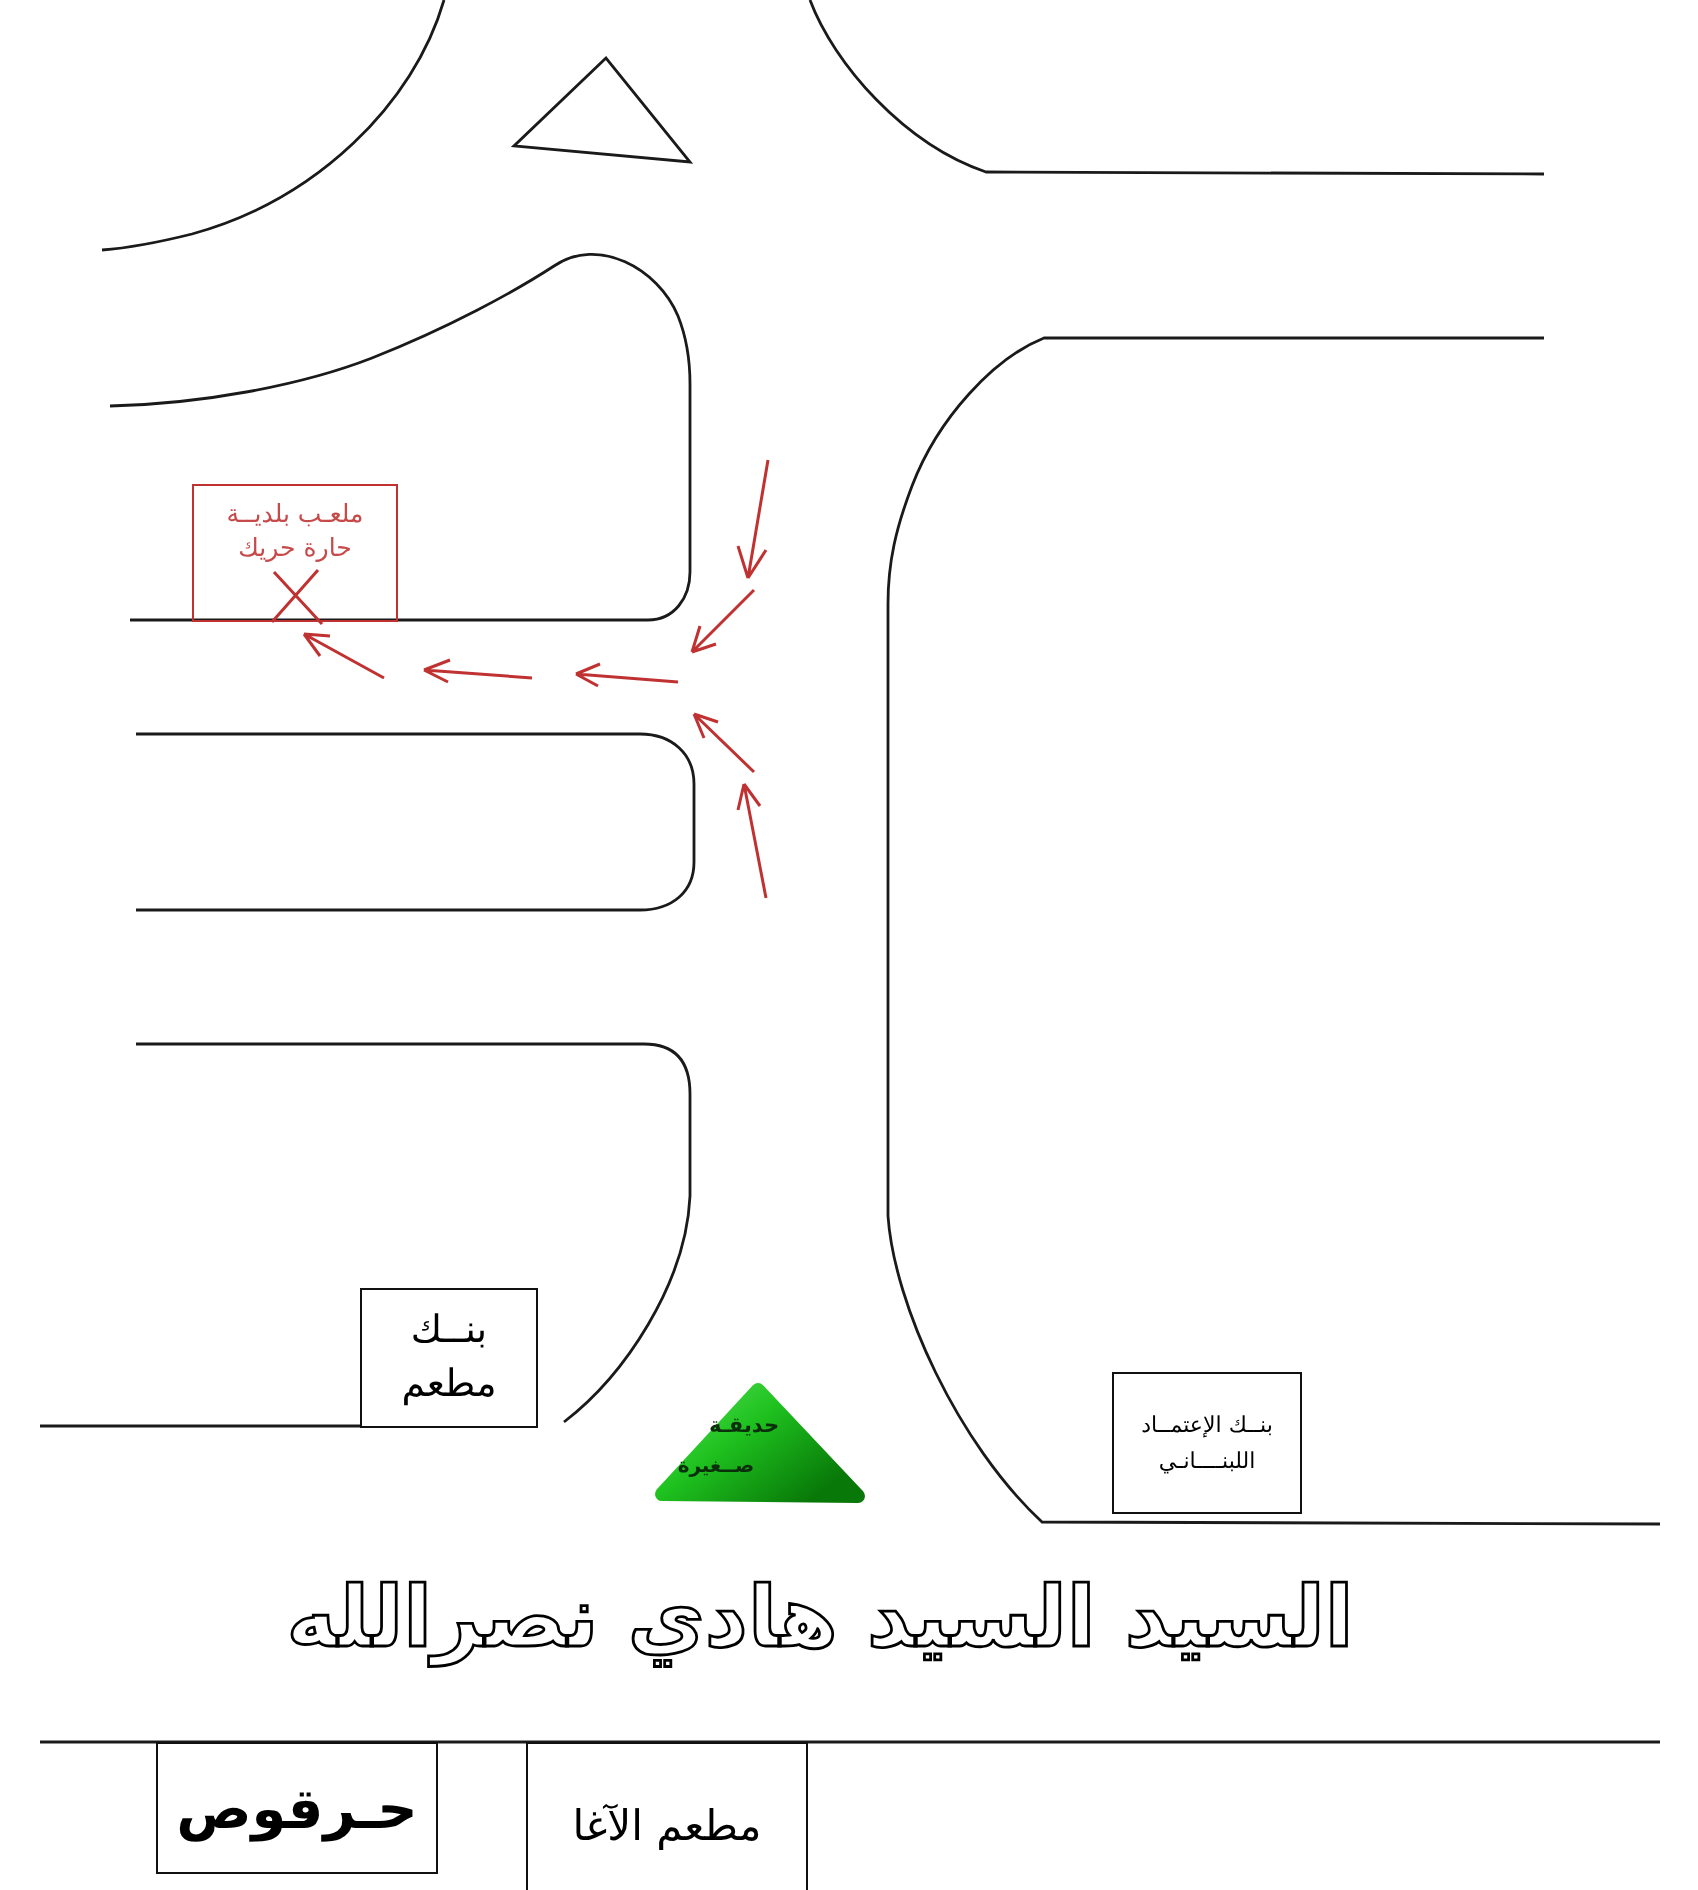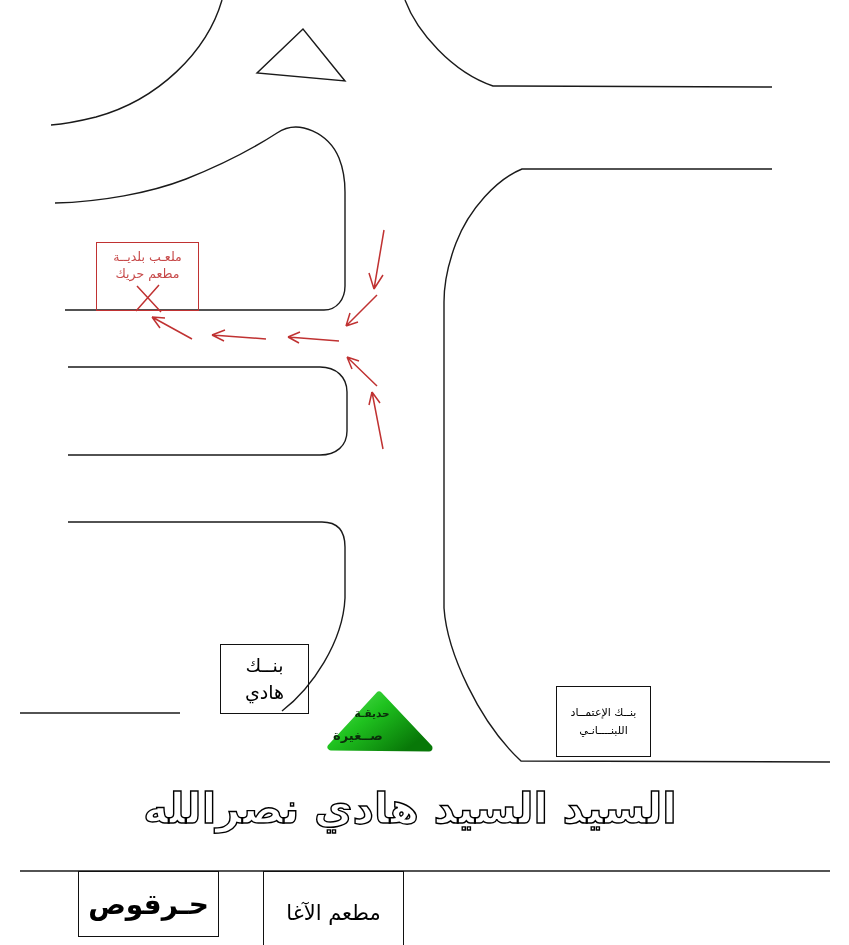--- a/index.html
+++ b/index.html
@@ -10,26 +10,26 @@
   .map-stage svg{position:absolute;left:0;top:0;}
   .lbl{position:absolute;direction:rtl;color:#111;white-space:nowrap;}
   .box{position:absolute;border:1px solid #111;background:transparent;box-sizing:border-box;
        display:flex;flex-direction:column;justify-content:center;align-items:center;text-align:center;direction:rtl;}
   
   .raya{left:505px;top:40px;width:180px;font-size:21px;text-align:center;}
   
   .muni{left:96px;top:242px;width:103px;height:69px;border:1px solid #c03232;color:#c74a4a;
         font-size:12.5px;line-height:17px;justify-content:flex-start;padding-top:5px;}
   
-  .audi{left:180px;top:644px;width:89px;height:70px;border:1.4px solid #111;font-size:19px;line-height:27px;margin-left:40px;}
+  .audi{left:180px;top:644px;width:89px;height:70px;border:1.4px solid #111;font-size:19px;line-height:27px;}
   
   .credit{left:556px;top:686px;width:95px;height:71px;border:1.2px solid #111;font-size:11px;line-height:18px;}
   
   .garden1{left:340px;top:707px;width:64px;font-size:10.5px;color:#0b2e0b;text-align:center;font-weight:bold;}
-  .garden2{left:322px;top:728px;width:72px;font-size:13px;color:#0b2e0b;text-align:center;font-weight:bold;}
+  .garden2{left:322px;top:728px;width:72px;font-size:10px;color:#0b2e0b;text-align:center;font-weight:bold;}
   
   .street{
     left:140px;top:784px;width:540px;text-align:center;font-size:42px;font-weight:bold;
     color:#ffffff;-webkit-text-stroke:1.4px #000;letter-spacing:1px;
   }
   
   .harkous{left:78px;top:871px;width:141px;height:66px;border:1.6px solid #111;font-size:28px;font-weight:bold;}
   .agha{left:263px;top:871px;width:141px;height:84px;border:1.6px solid #111;font-size:21px;}
 </style>
 </head>
@@ -68,26 +68,26 @@
       <path d="M383,449 L372,392 M372,392 L369,405 M372,392 L380,403"></path>
       <path d="M137,286 L161,312 M159,285 L136,311"></path>
     </g>
 
     <polygon points="379,695 331,747 429,748" fill="url(#ggrad)" stroke="url(#ggrad)" stroke-width="7" stroke-linejoin="round"></polygon>
   </svg>
 
 
   <div class="box muni">
     <div>ملعـب بلديــة</div>
-    <div>مطعم حريك</div>
+    <div>حارة حريك</div>
   </div>
 
   <div class="box audi">
     <div>بنــك</div>
-    <div>هادي</div>
+    <div>مطعم</div>
   </div>
 
   <div class="box credit">
     <div>بنــك الإعتمــاد</div>
     <div>اللبنــــانـي</div>
   </div>
 
   <div class="lbl garden1">حديقـة</div>
   <div class="lbl garden2">صــغيرة</div>
 

